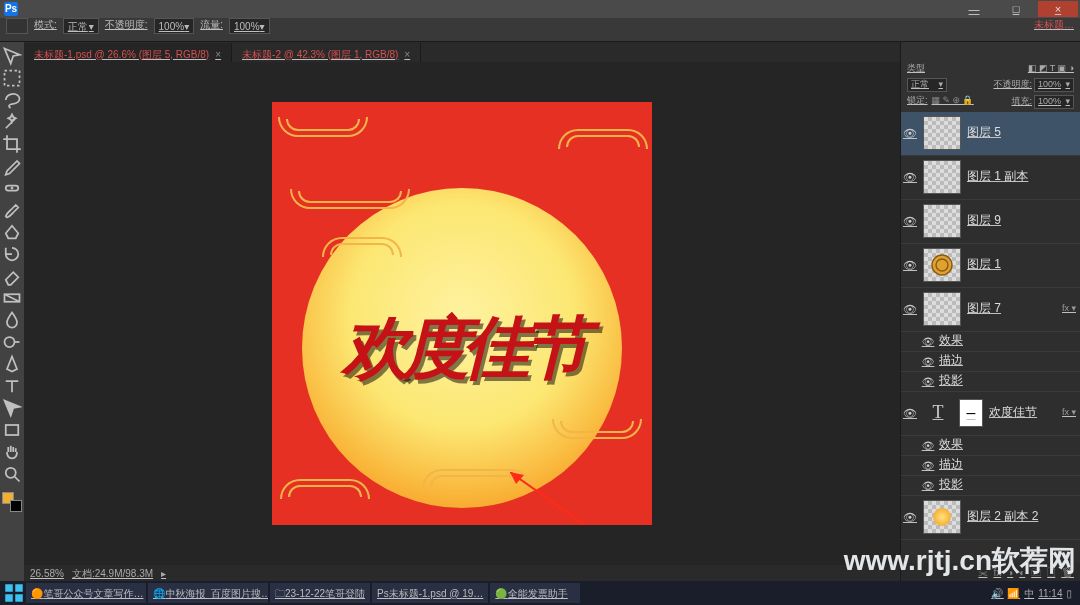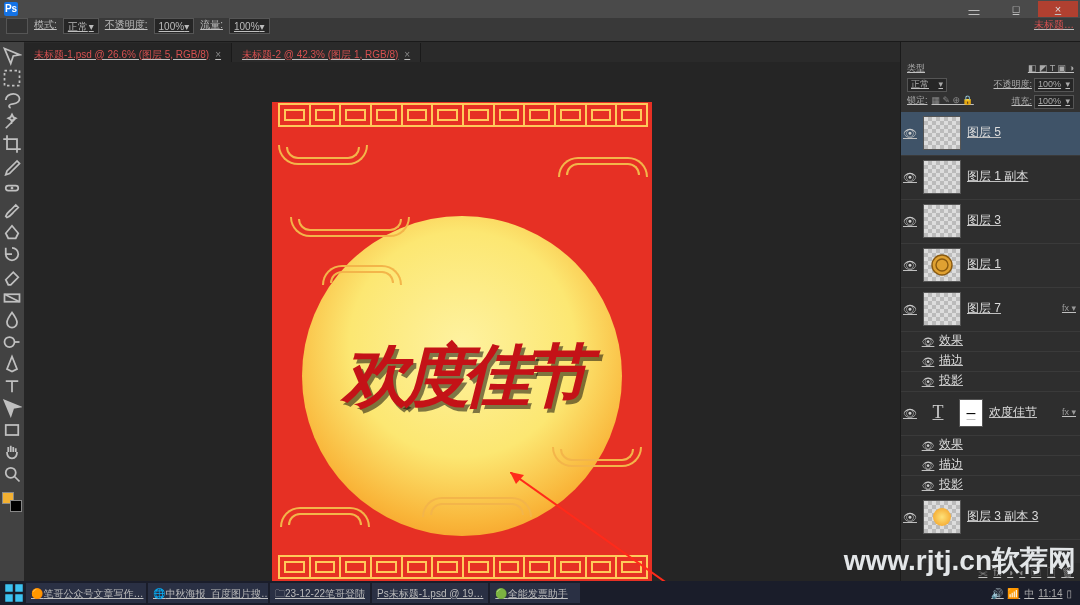--- a/index.html
+++ b/index.html
@@ -311,20 +311,25 @@
 
           <div class="bigtext">欢度佳节</div>
         </div>
 
         <svg class="arrow" width="260" height="190" viewBox="0 0 260 190">
           <line x1="0" y1="0" x2="240" y2="170" stroke="#ff2a1a" stroke-width="2"></line>
           <polygon points="0,0 14,3 6,12" fill="#ff2a1a" stroke="none"></polygon>
         </svg>
       </div>
 
+      <div class="statusbar">
+        <span>26.58%</span>
+        <span>文档:24.9M/98.3M</span>
+        <span>▸</span>
+      </div>
     </div>
 
     <div class="panels">
       <div class="panel-stack"></div>
 
       <div class="layer-opts">
         <div class="row">
           <span>类型</span>
           <span>◧ ◩ T ▣ ◑</span>
         </div>
@@ -363,21 +368,21 @@
           <div class="name">图层 5</div>
         </div>
         <div class="layer">
           <div class="vis">👁</div>
           <div class="thumb"></div>
           <div class="name">图层 1 副本</div>
         </div>
         <div class="layer">
           <div class="vis">👁</div>
           <div class="thumb"></div>
-          <div class="name">图层 3</div>
+          <div class="name">图层 9</div>
         </div>
         <div class="layer">
           <div class="vis">👁</div>
           <div class="thumb cake">
               <svg viewBox="0 0 24 24">
                 <circle cx="12" cy="12" r="10" fill="#dfa132" stroke="#8a5a10"></circle>
                 <circle cx="12" cy="12" r="6" fill="none" stroke="#8a5a10"></circle>
               </svg>
             </div>
           <div class="name">图层 1</div>
@@ -417,21 +422,21 @@
           </div>
         <div class="layer sub">
             <div class="vis">👁</div>
             <div class="name">投影</div>
           </div>
         <div class="layer">
           <div class="vis">👁</div>
           <div class="thumb">
               <div style="width:18px;height:18px;border-radius:50%;background:radial-gradient(circle,#fde27a,#f39a1c)"></div>
             </div>
-          <div class="name">图层 3 副本 3</div>
+          <div class="name">图层 2 副本 2</div>
         </div>
 
       </div>
 
       <div class="layer-foot">
         <span>⫘</span>
         <span>fx</span>
         <span>◑</span>
         <span>◐</span>
         <span>🗀</span>

